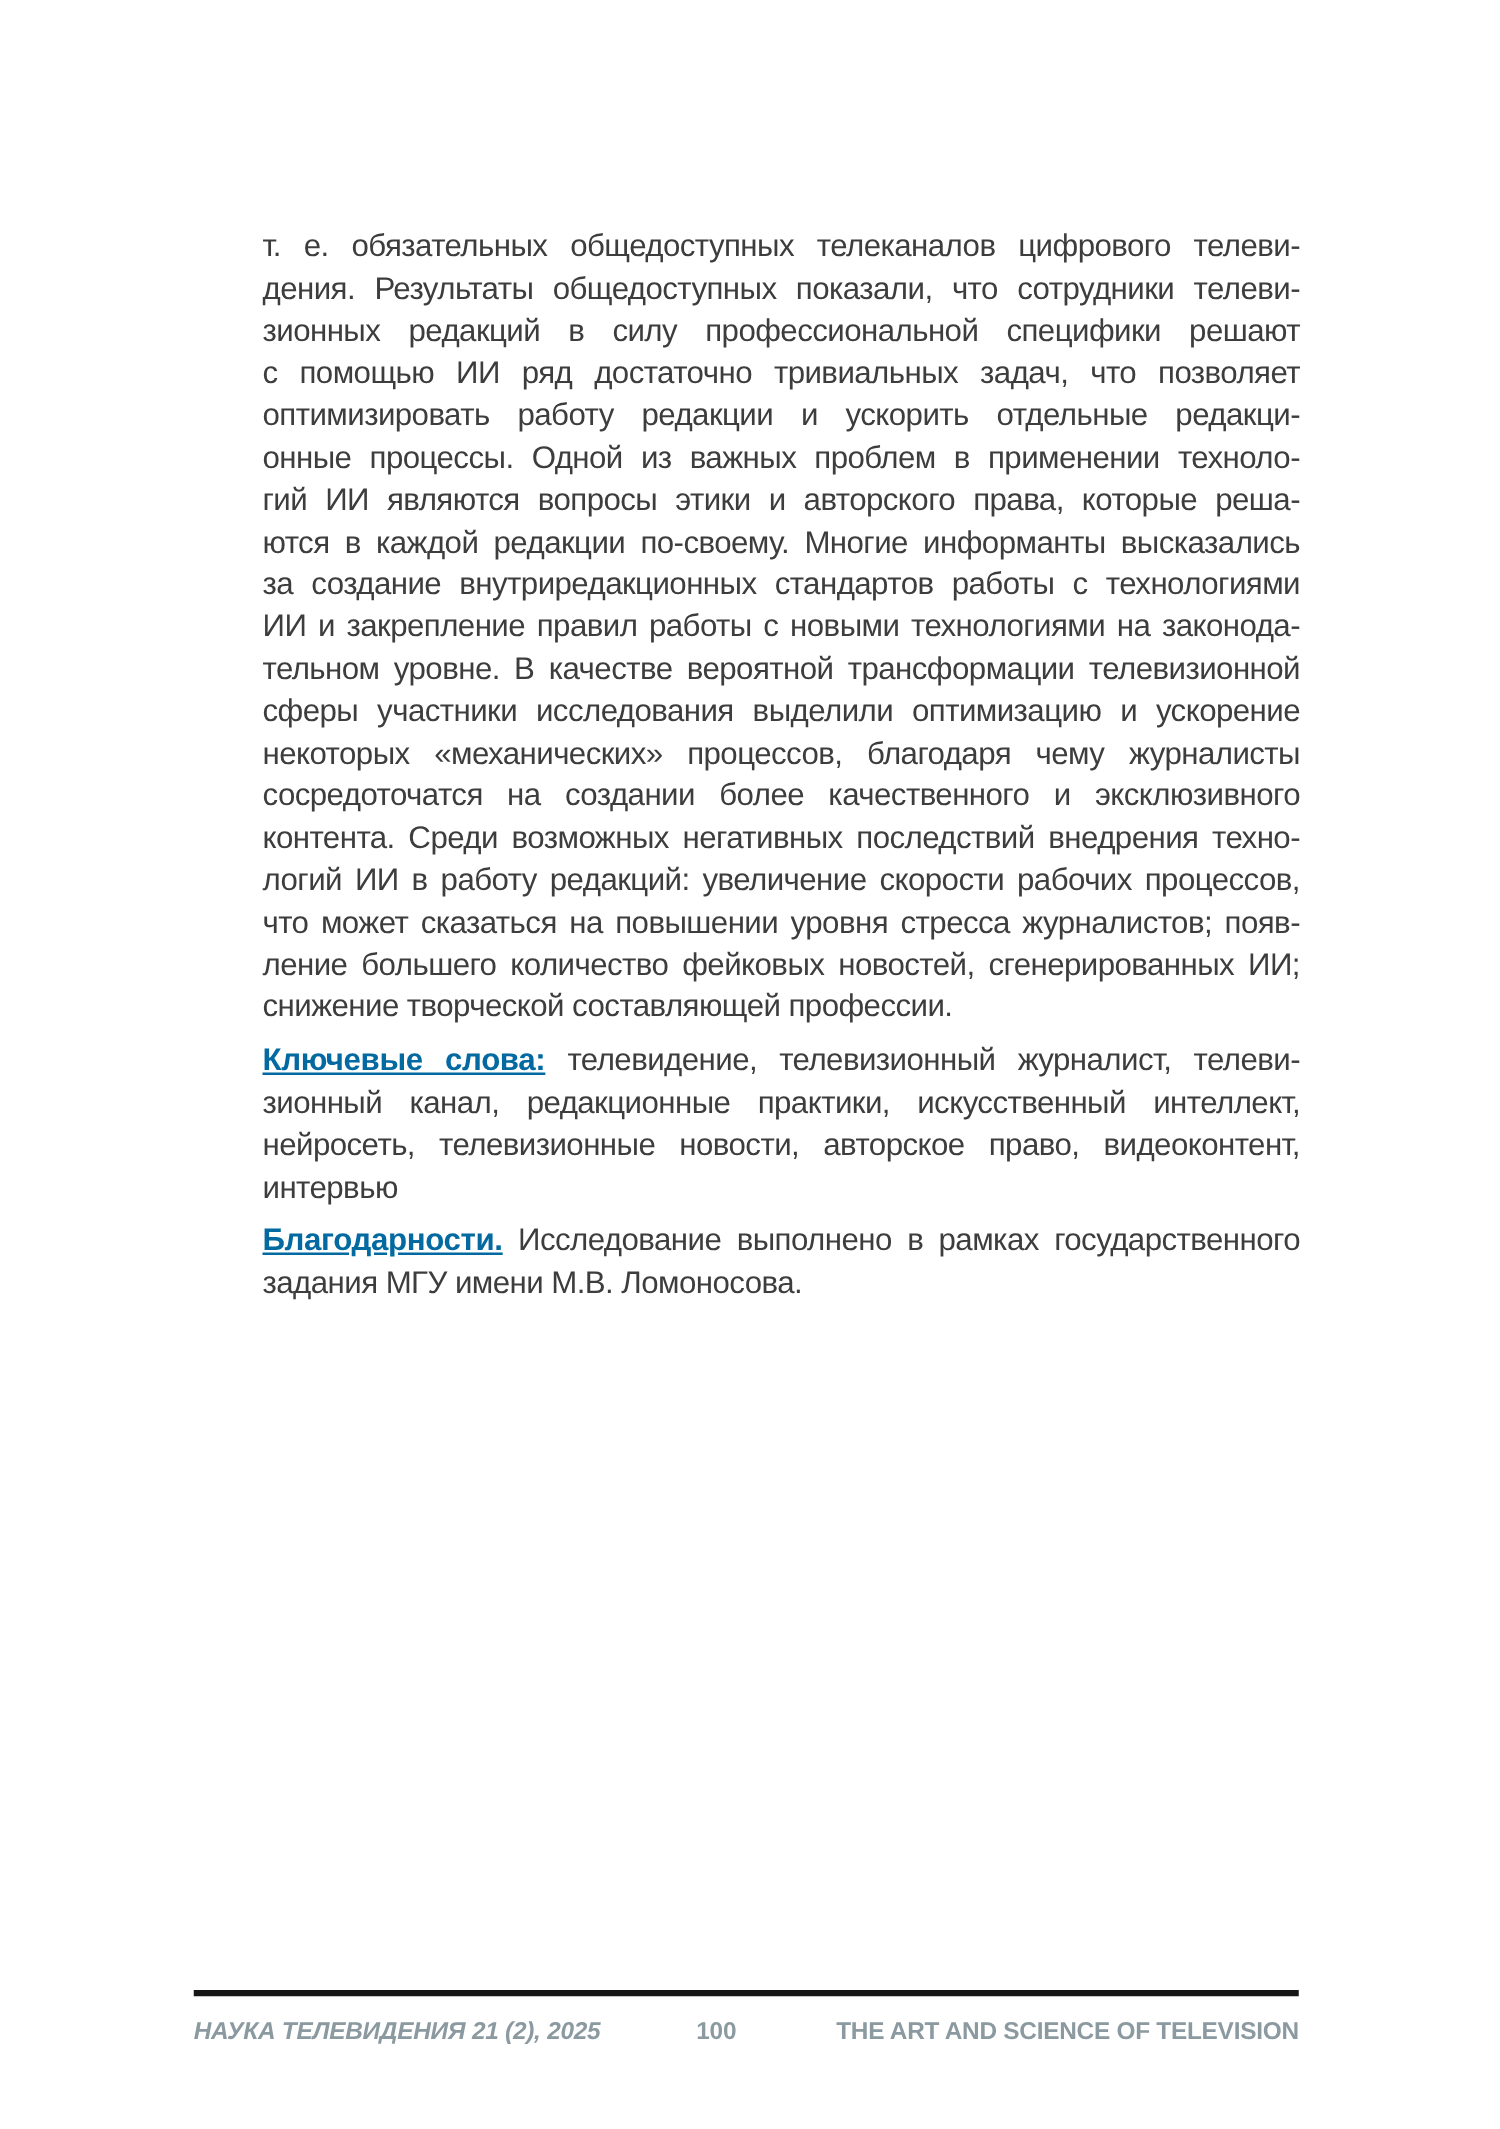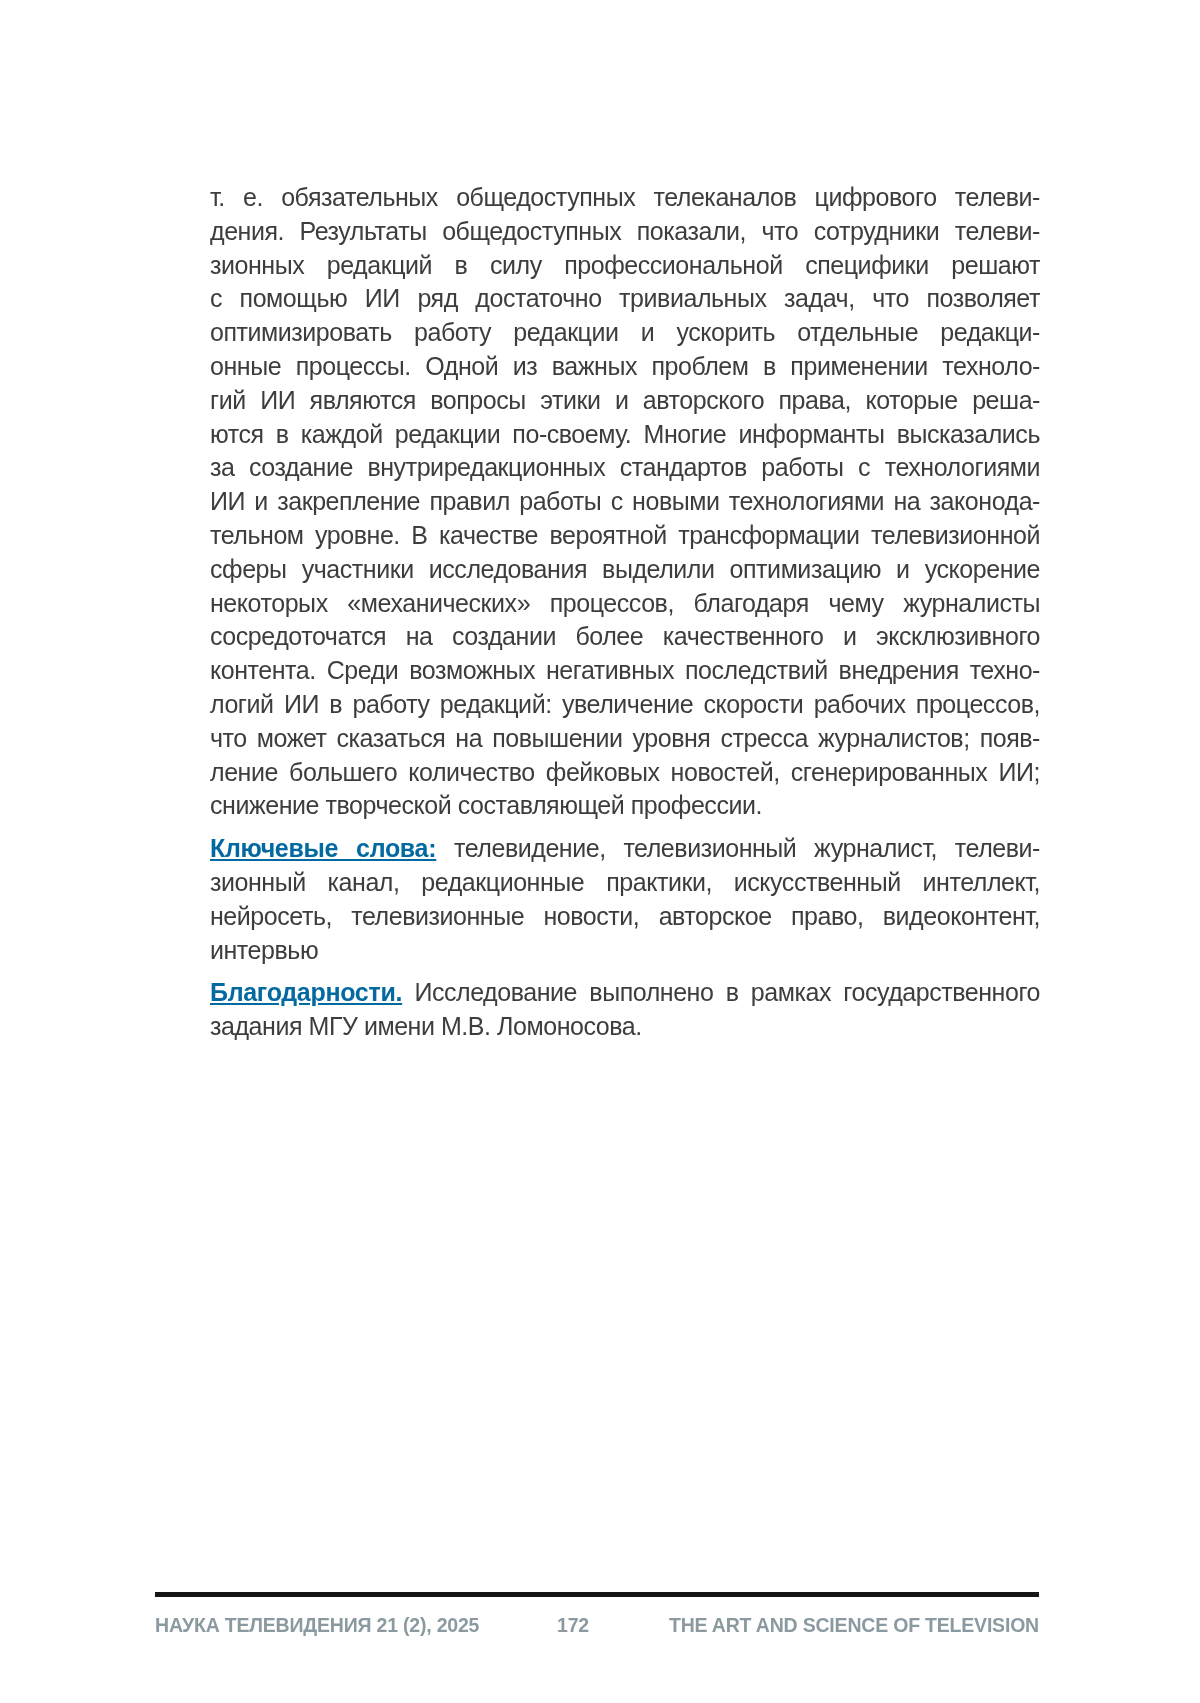--- a/index.html
+++ b/index.html
@@ -48,21 +48,21 @@
     top: 1611px;
     width: 884px;
     display: flex;
     align-items: center;
     color: #8b9aa0;
     font-weight: bold;
     font-size: 19.5px;
     line-height: 28px;
     letter-spacing: -0.2px;
   }
-  .footer-left  { flex: 1; text-align: left;  }
+  .footer-left  { flex: 1; text-align: left; font-style: italic;  }
   .footer-mid   { flex: 0 0 auto; text-align: center; }
   .footer-right { flex: 1; text-align: right; margin-left: 48px; }
 </style>
 </head>
 <body>
 
 <div class="page">
 
   <div class="textblock">
     <div class="para">
@@ -95,17 +95,17 @@
     <div class="para">
         <div class="line"><b>Благодарности.</b> Исследование выполнено в рамках государственного</div>
         <div class="line last">задания МГУ имени М.В. Ломоносова.</div>
       </div>
   </div>
 
   <div class="footer-rule"></div>
 
   <div class="footer-row">
     <span class="footer-left">НАУКА ТЕЛЕВИДЕНИЯ 21 (2), 2025</span>
-    <span class="footer-mid">172</span>
+    <span class="footer-mid">100</span>
     <span class="footer-right">THE ART AND SCIENCE OF TELEVISION</span>
   </div>
 
 </div>
 
 </body></html>

